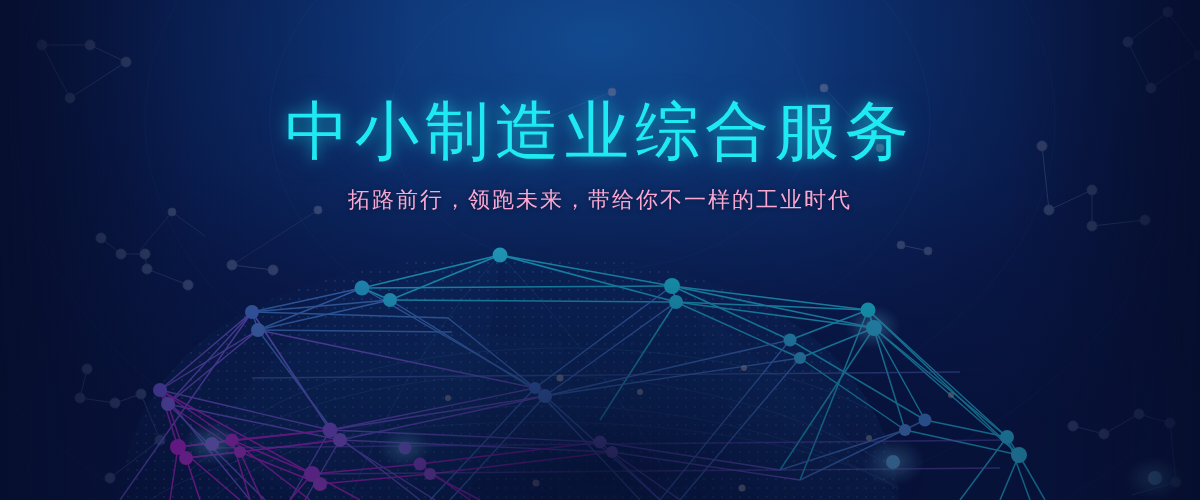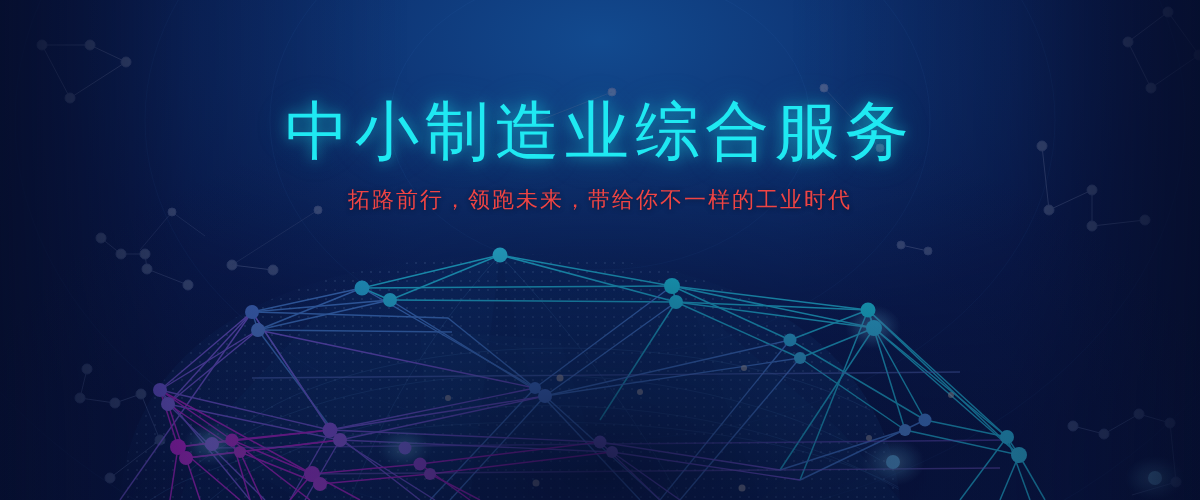--- a/index.html
+++ b/index.html
@@ -45,21 +45,21 @@
     letter-spacing:6px;
     color:#1fe9f2;
     text-shadow:0 0 14px rgba(31,233,242,.55), 0 0 34px rgba(31,233,242,.25);
   }
   .subtitle{
     margin:18px 0 0 0;
     font-size:22px;
     line-height:1.3;
     font-weight:400;
     letter-spacing:2px;
-    color:#ef4444;
+    color:#f9a8d4;
     text-shadow:0 1px 5px rgba(0,0,0,.45);
   }
 </style>
 </head>
 <body>
 
 <div class="banner">
 
   <div class="bg-base"></div>
 

